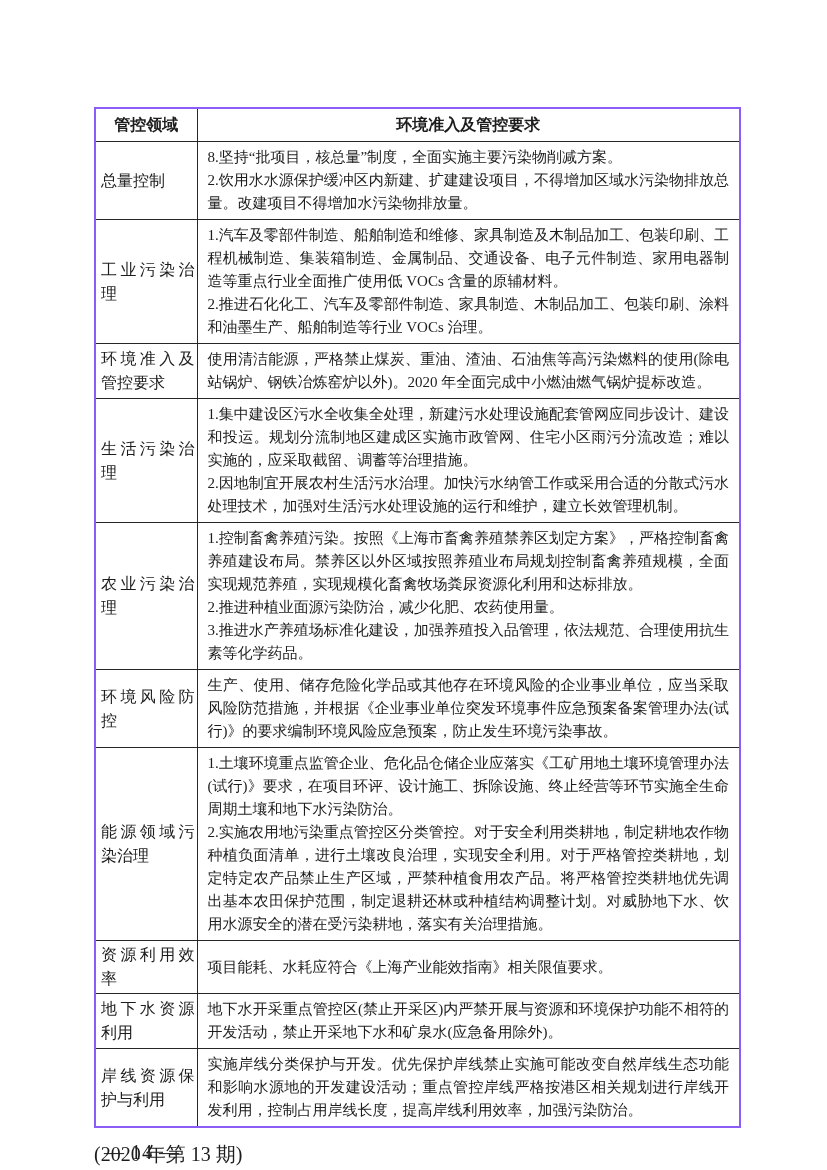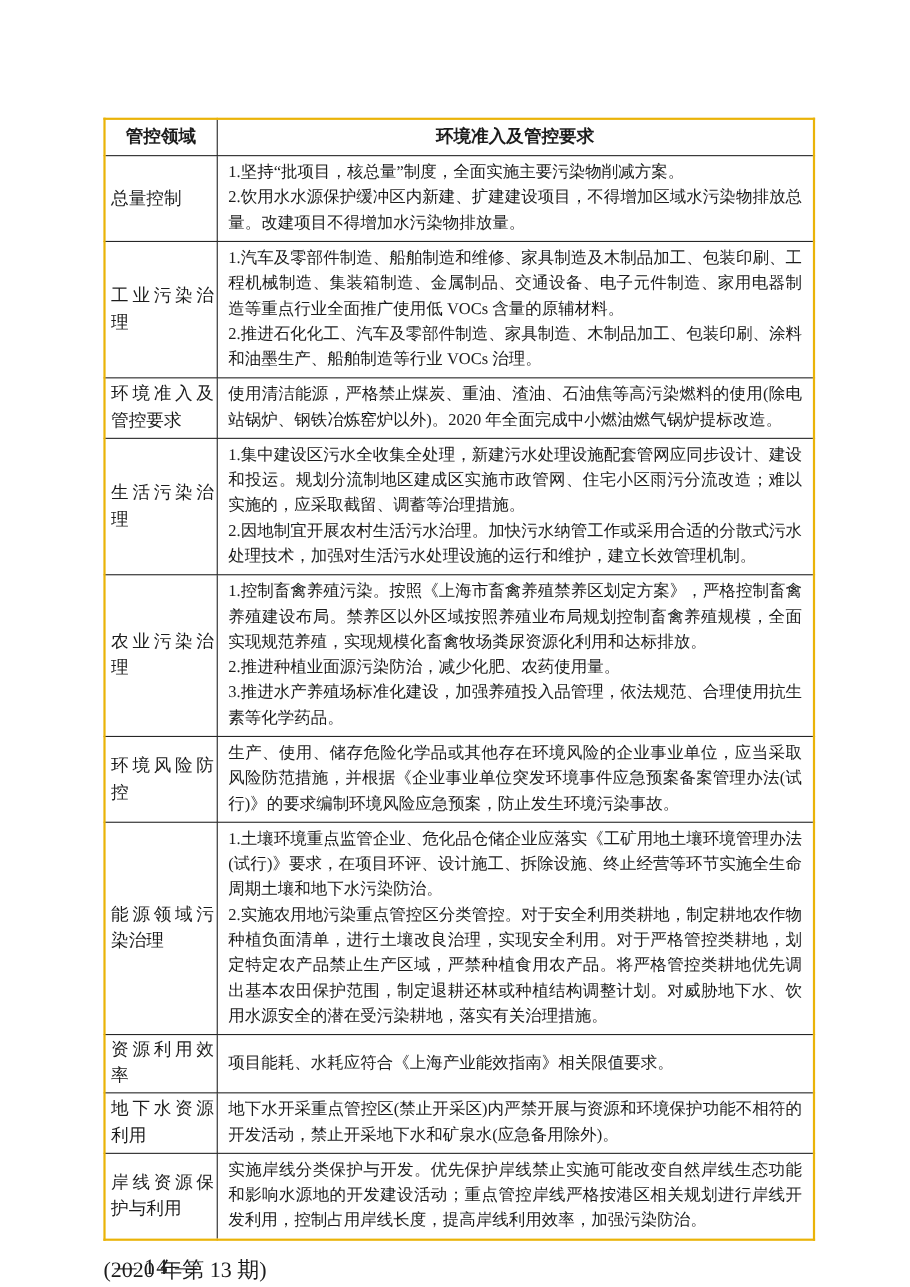--- a/index.html
+++ b/index.html
@@ -11,21 +11,21 @@
     overflow: hidden;
     font-family: "Liberation Serif", "DejaVu Serif", serif;
     color: #1c1c1c;
     box-sizing: border-box;
     padding: 107px 0 0 94px;
   }
   table.reg-table {
     width: 647px;
     border-collapse: collapse;
     table-layout: fixed;
-    border: 2px solid #eab308;
+    border: 2px solid #8b5cf6;
   }
   table.reg-table th,
   table.reg-table td {
     border: 1px solid #262626;
     box-sizing: border-box;
   }
   th.hdr {
     font-size: 16px;
     font-weight: bold;
     line-height: 22px;
@@ -80,21 +80,21 @@
     <thead>
       <tr>
         <th class="hdr">管控领域</th>
         <th class="hdr">环境准入及管控要求</th>
       </tr>
     </thead>
     <tbody>
       <tr>
         <td class="label-cell">总量控制</td>
         <td class="content-cell">
-          <p>1.坚持“批项目，核总量”制度，全面实施主要污染物削减方案。</p>
+          <p>8.坚持“批项目，核总量”制度，全面实施主要污染物削减方案。</p>
           <p>2.饮用水水源保护缓冲区内新建、扩建建设项目，不得增加区域水污染物排放总量。改建项目不得增加水污染物排放量。</p>
         </td>
       </tr>
       <tr>
         <td class="label-cell">工业污染治理</td>
         <td class="content-cell">
           <p>1.汽车及零部件制造、船舶制造和维修、家具制造及木制品加工、包装印刷、工程机械制造、集装箱制造、金属制品、交通设备、电子元件制造、家用电器制造等重点行业全面推广使用低 VOCs 含量的原辅材料。</p>
           <p>2.推进石化化工、汽车及零部件制造、家具制造、木制品加工、包装印刷、涂料和油墨生产、船舶制造等行业 VOCs 治理。</p>
         </td>
       </tr>

